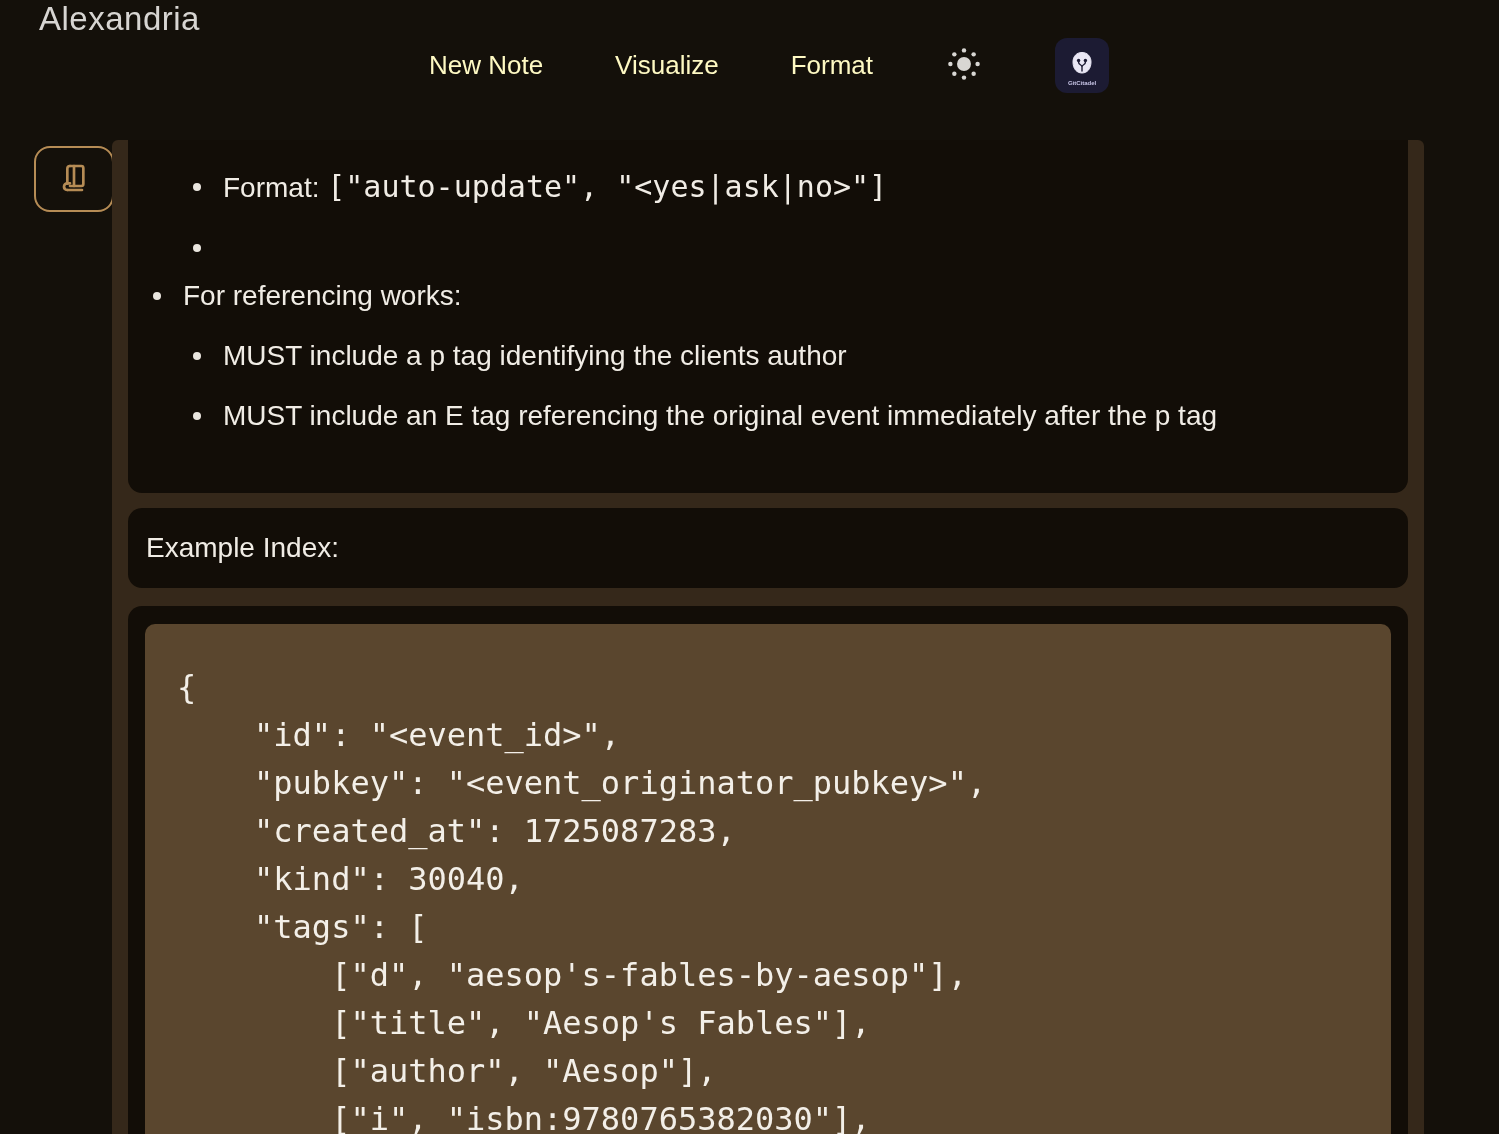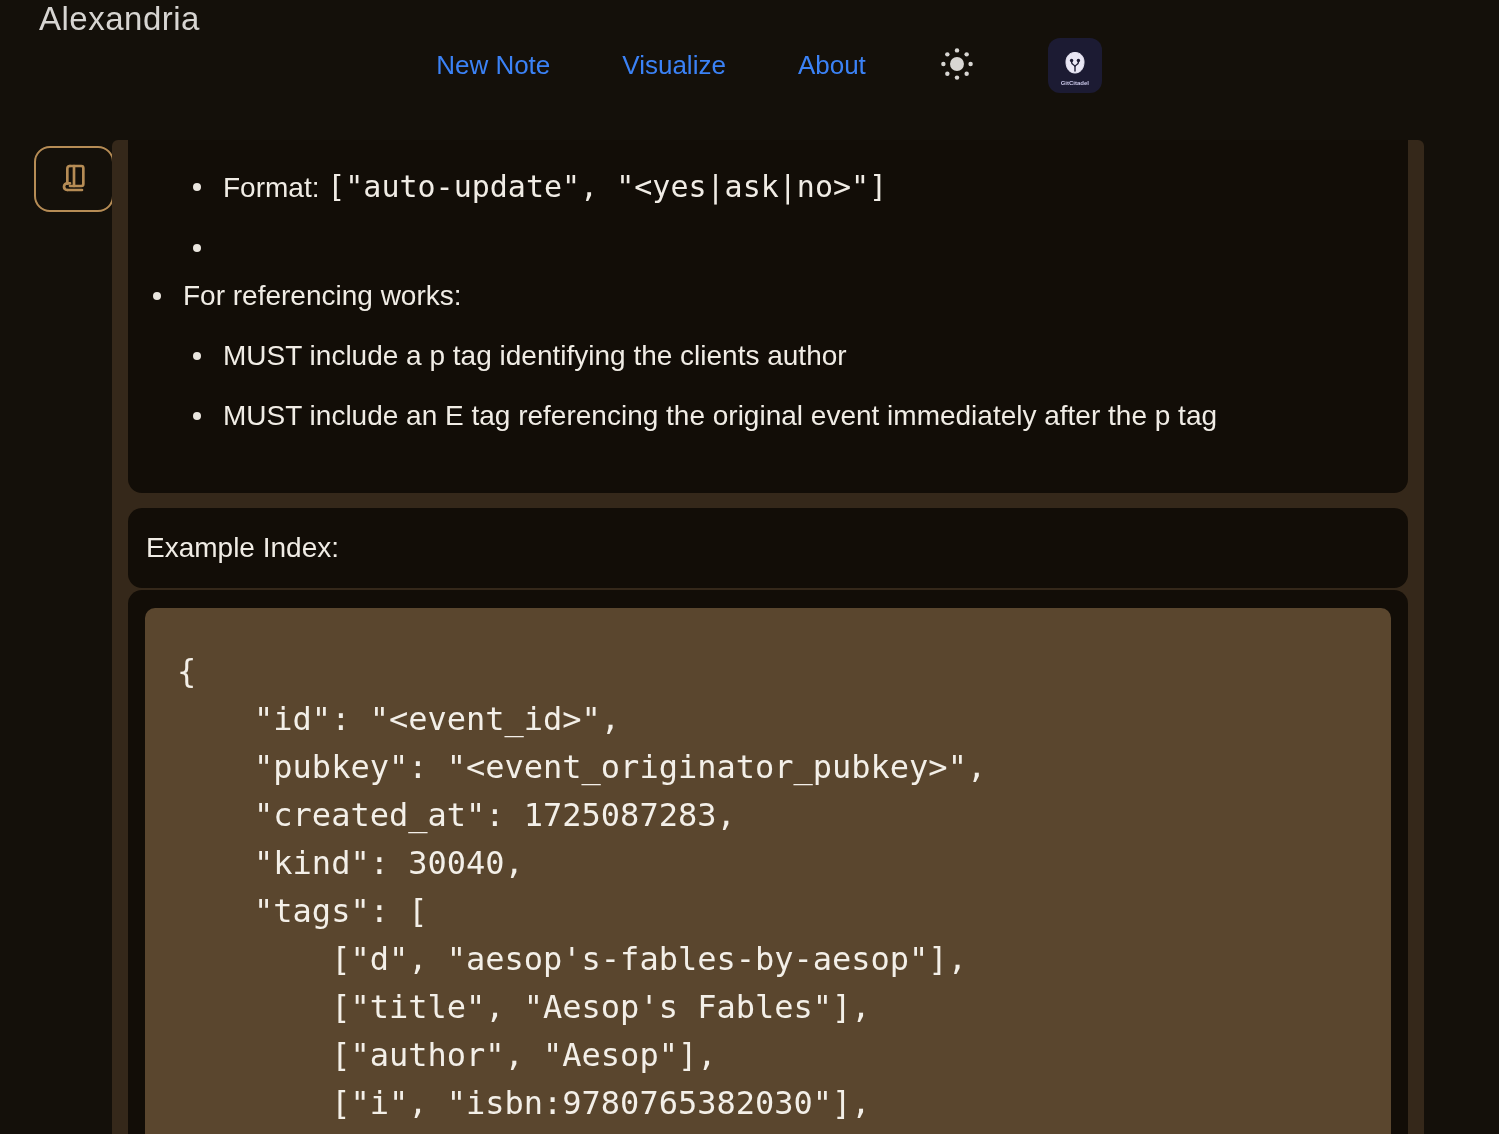--- a/index.html
+++ b/index.html
@@ -17,21 +17,21 @@
     display:flex; align-items:center;
     padding:0 8px 0 31px;
     flex-direction:column;
   }
   .app-title {
     font-size:33px; color:#d7d5d2; letter-spacing:0.5px;
     margin-right:auto;
   }
   .nav { display:flex; align-items:center; gap:72px; }
   .nav-item {
-    font-size:26px; color:#3b82f6; cursor:pointer; background:none; border:none;
+    font-size:26px; color:#fef9c3; cursor:pointer; background:none; border:none;
     font-family:"Liberation Sans", sans-serif;
   }
   .theme-toggle { background:none; border:none; cursor:pointer; display:flex; align-items:center; }
   .theme-toggle svg { width:38px; height:38px; color:#d8d6d3; }
   .logo-tile {
     width:54px; height:55px; border-radius:12px; background:#1c1b33;
     display:flex; flex-direction:column; align-items:center; justify-content:center;
     cursor:pointer; border:none; padding-top:4px;
   }
   .logo-tile svg { width:26px; height:26px; }
@@ -61,21 +61,21 @@
   .li { display:flex; align-items:flex-start; margin-bottom:27px; font-size:28px; line-height:33px; }
   .li.lvl1 { padding-left:25px; margin-top:5px; }
   .li.lvl2 { padding-left:65px; }
   .dot { flex:0 0 8px; width:8px; height:8px; border-radius:50%; background:#eae6df; margin:13px 22px 0 0; }
   .li-text code {
     font-family:"DejaVu Sans Mono", monospace;
     font-size:30px; color:#f0ece5;
   }
 
   .card-example {
-    height:80px; border-radius:14px; margin-bottom:2px;
+    height:80px; border-radius:14px; margin-bottom:18px;
     display:flex; align-items:center; padding:0 18px;
   }
   .example-label { font-size:28px; color:#f0ece5; }
 
   .card-code {
     height:600px; border-radius:14px 14px 0 0;
     padding:18px 17px;
   }
   .code-box {
     background:#5a462e; border-radius:10px; height:100%;
@@ -88,21 +88,21 @@
   }
 </style>
 </head>
 <body>
 
 <div class="header">
   <div class="app-title">Alexandria</div>
   <div class="nav">
     <button class="nav-item">New Note</button>
     <button class="nav-item">Visualize</button>
-    <button class="nav-item">About</button>
+    <button class="nav-item">Format</button>
     <button class="theme-toggle">
       <span>
         <svg viewBox="0 0 24 24" fill="currentColor" width="38" height="38">
           <circle cx="12" cy="12" r="4.4"></circle>
           <circle cx="12" cy="3.4" r="1.4"></circle>
           <circle cx="12" cy="20.6" r="1.4"></circle>
           <circle cx="3.4" cy="12" r="1.4"></circle>
           <circle cx="20.6" cy="12" r="1.4"></circle>
           <circle cx="5.9" cy="5.9" r="1.4"></circle>
           <circle cx="18.1" cy="5.9" r="1.4"></circle>

